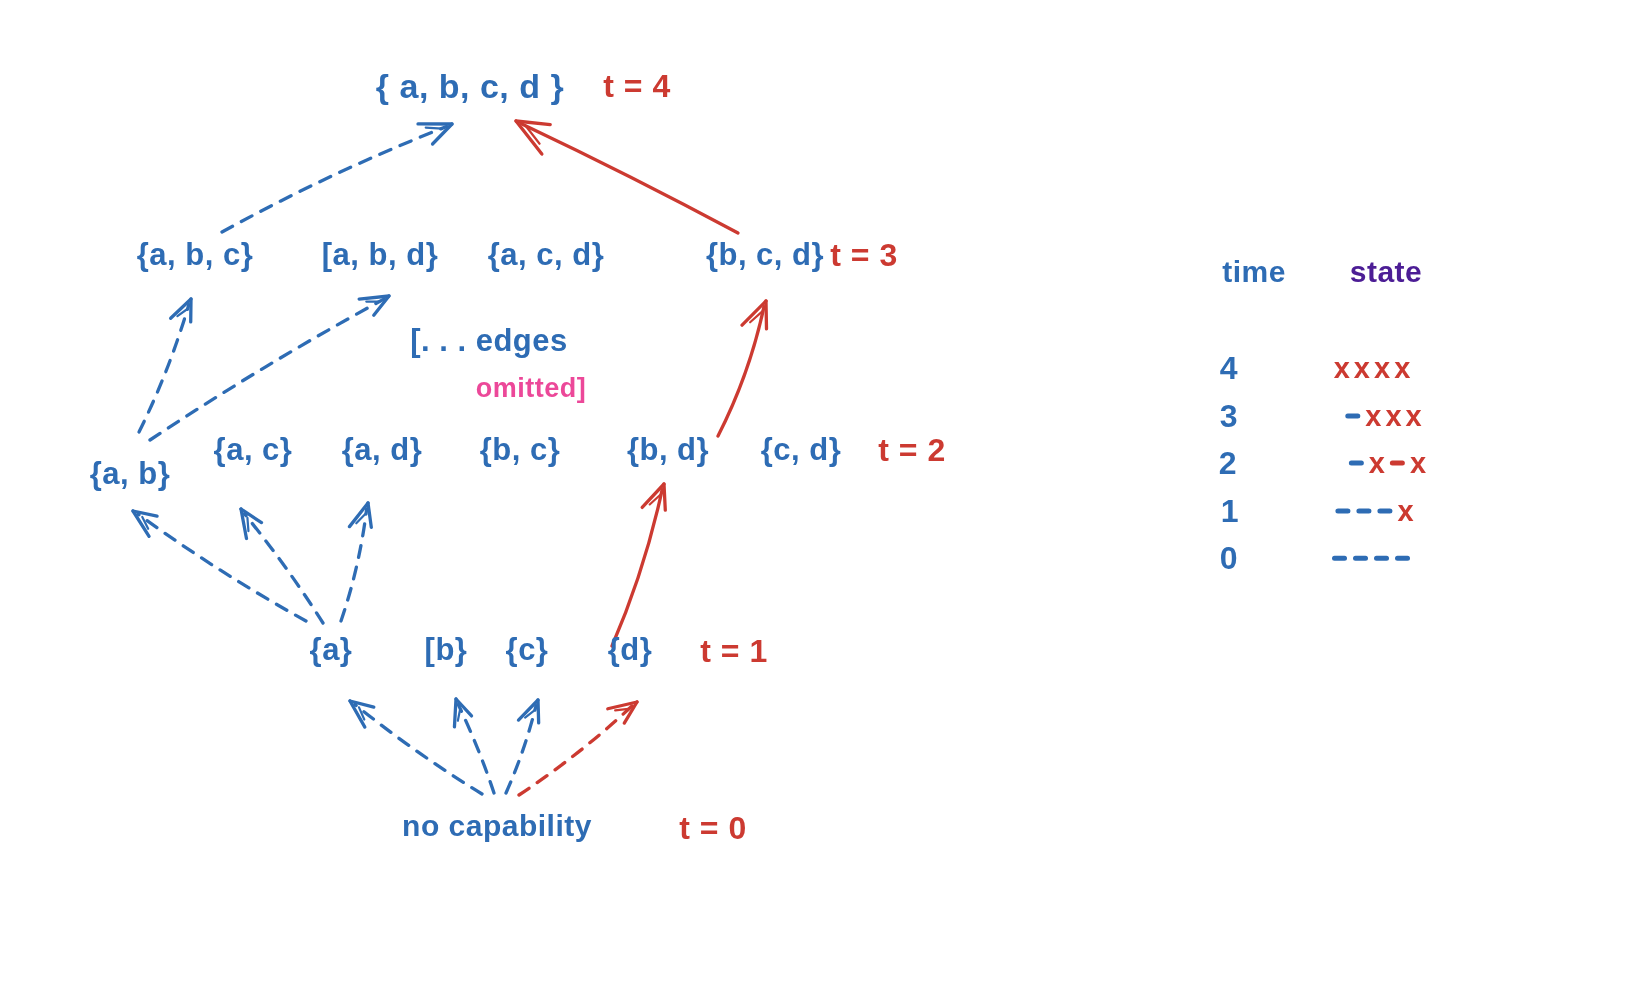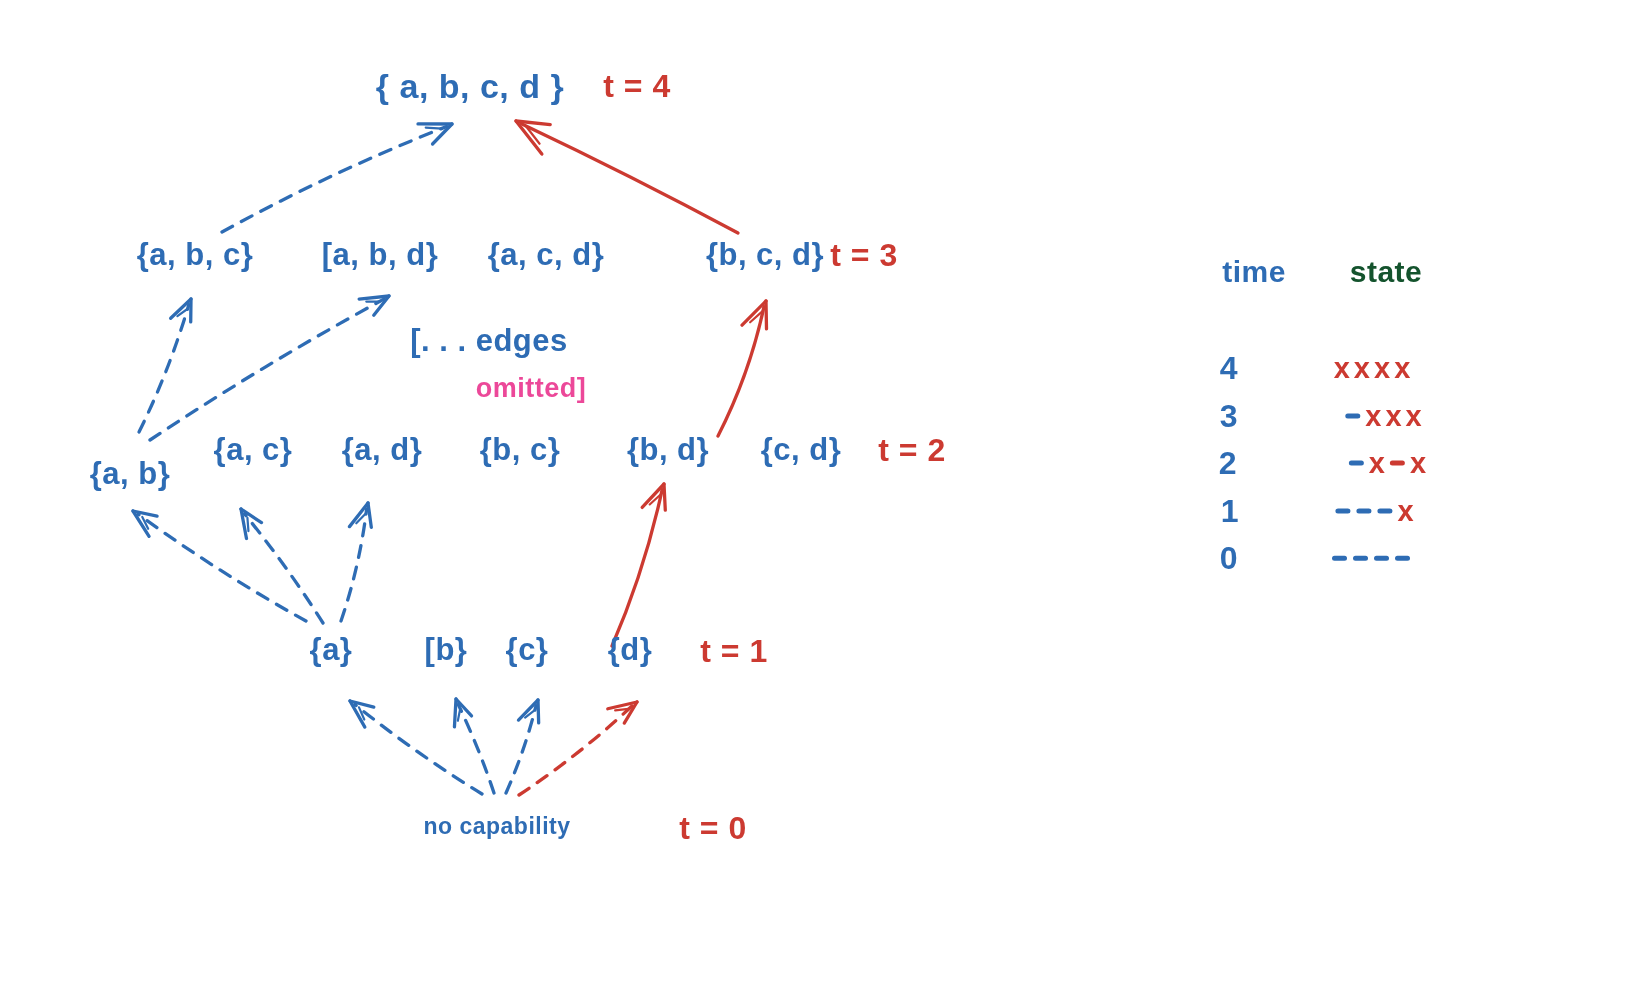--- a/index.html
+++ b/index.html
@@ -124,24 +124,24 @@
     <div class="node-label" style="left: 382px; top: 450px; color: rgb(46, 108, 180); font-size: 31px;">{a, d}</div>
     <div class="node-label" style="left: 520px; top: 450px; color: rgb(46, 108, 180); font-size: 31px;">{b, c}</div>
     <div class="node-label" style="left: 668px; top: 450px; color: rgb(46, 108, 180); font-size: 31px;">{b, d}</div>
     <div class="node-label" style="left: 801px; top: 450px; color: rgb(46, 108, 180); font-size: 31px;">{c, d}</div>
     <div class="node-label" style="left: 912px; top: 450px; color: rgb(204, 58, 49); font-size: 32px;">t = 2</div>
     <div class="node-label" style="left: 331px; top: 650px; color: rgb(46, 108, 180); font-size: 31px;">{a}</div>
     <div class="node-label" style="left: 446px; top: 650px; color: rgb(46, 108, 180); font-size: 31px;">[b}</div>
     <div class="node-label" style="left: 527px; top: 650px; color: rgb(46, 108, 180); font-size: 31px;">{c}</div>
     <div class="node-label" style="left: 630px; top: 650px; color: rgb(46, 108, 180); font-size: 31px;">{d}</div>
     <div class="node-label" style="left: 734px; top: 651px; color: rgb(204, 58, 49); font-size: 32px;">t = 1</div>
-    <div class="node-label" style="left: 497px; top: 826px; color: rgb(46, 108, 180); font-size: 23px;">no capability</div>
+    <div class="node-label" style="left: 497px; top: 826px; color: rgb(46, 108, 180); font-size: 30px;">no capability</div>
     <div class="node-label" style="left: 680px; top: 828px; color: rgb(204, 58, 49); font-size: 32px; margin-left: 33px;">t = 0</div>
     <div class="node-label" style="left: 1254px; top: 272px; color: rgb(46, 108, 180); font-size: 30px;">time</div>
-    <div class="node-label" style="left: 1386px; top: 272px; color: #14532d; font-size: 30px;">state</div>
+    <div class="node-label" style="left: 1386px; top: 272px; color: #4c1d95; font-size: 30px;">state</div>
     <div class="node-label" style="left: 1229px; top: 368px; color: rgb(46, 108, 180); font-size: 32px;">4</div>
     <div class="state-row" style="left: 1372px; top: 368px;">
       <span class="xmark" style="color: rgb(204, 58, 49);">x</span>
       <span class="xmark" style="color: rgb(204, 58, 49);">x</span>
       <span class="xmark" style="color: rgb(204, 58, 49);">x</span>
       <span class="xmark" style="color: rgb(204, 58, 49);">x</span>
     </div>
     <div class="node-label" style="left: 1229px; top: 416px; color: rgb(46, 108, 180); font-size: 32px;">3</div>
     <div class="state-row" style="left: 1383px; top: 416px;">
       <span class="dashmark" style="background: rgb(46, 108, 180);"></span>

